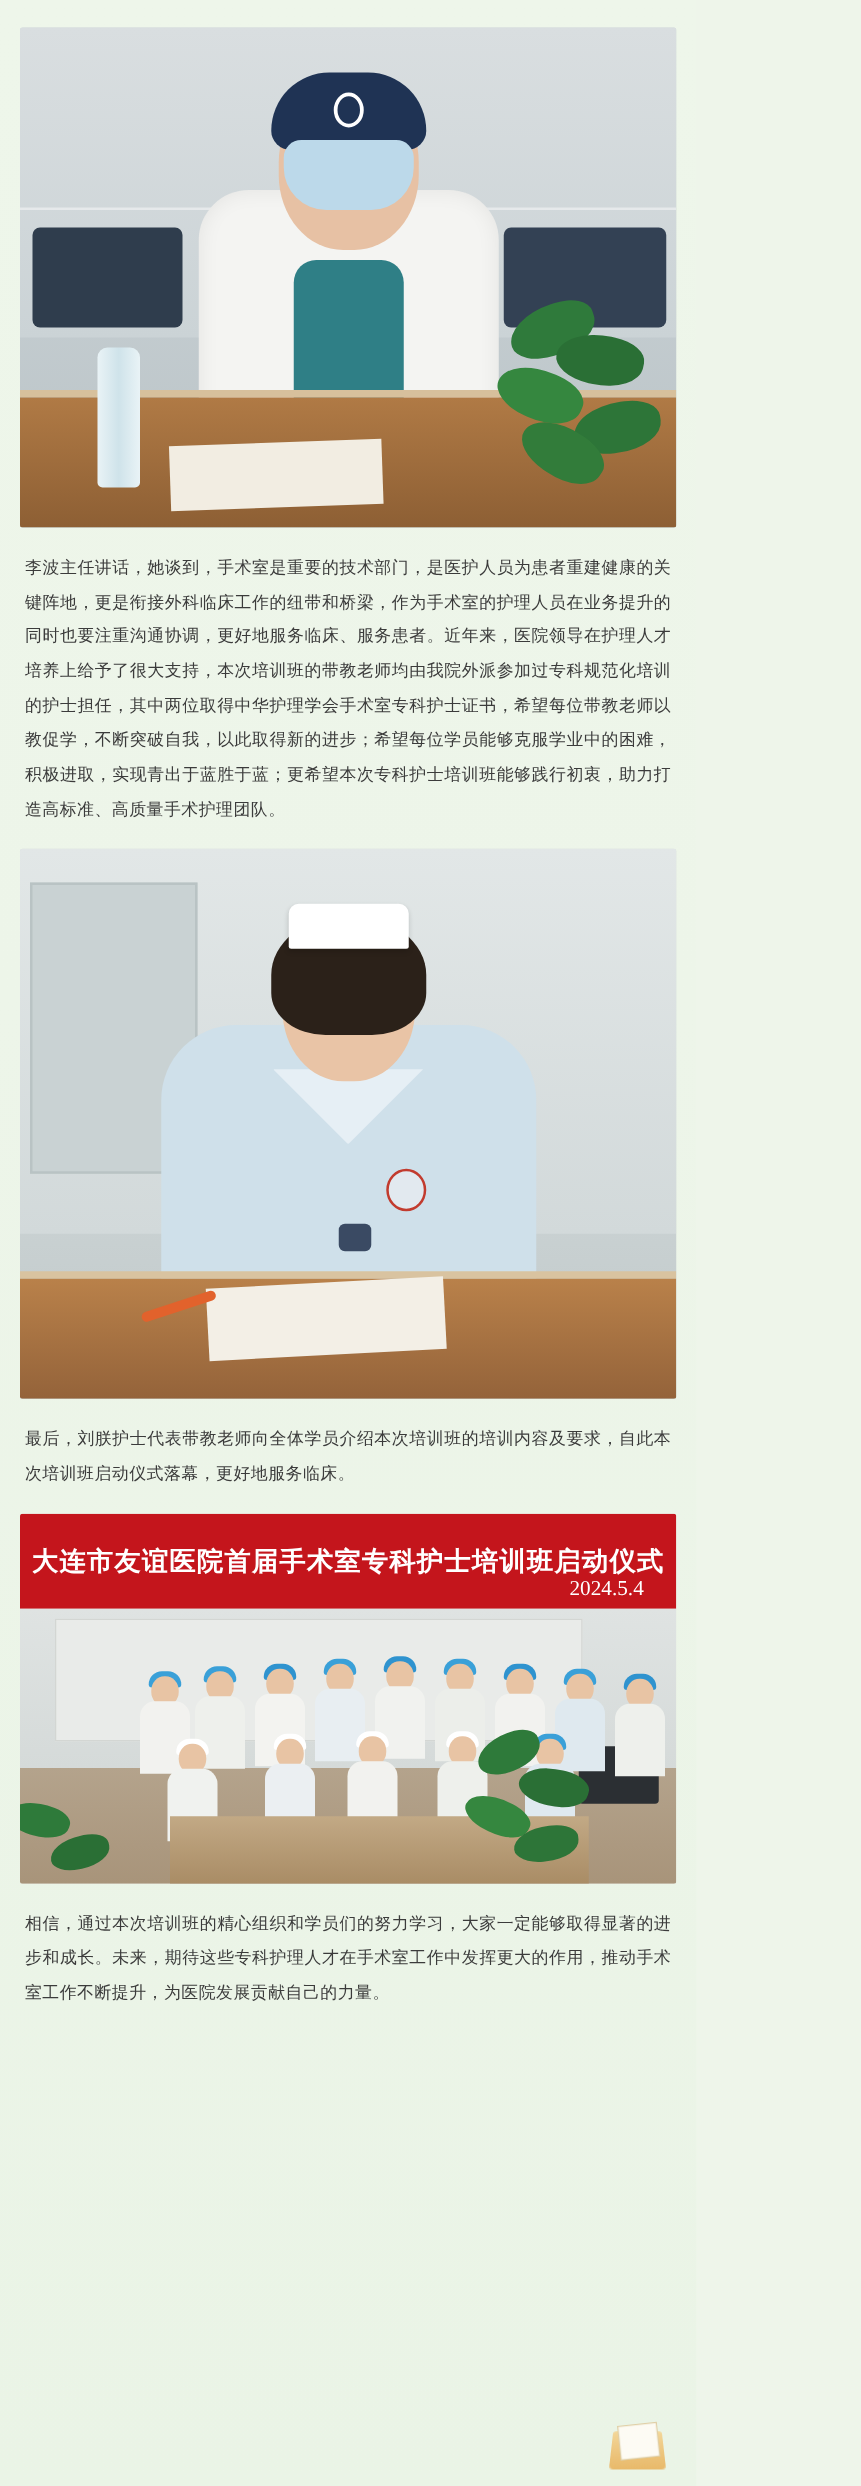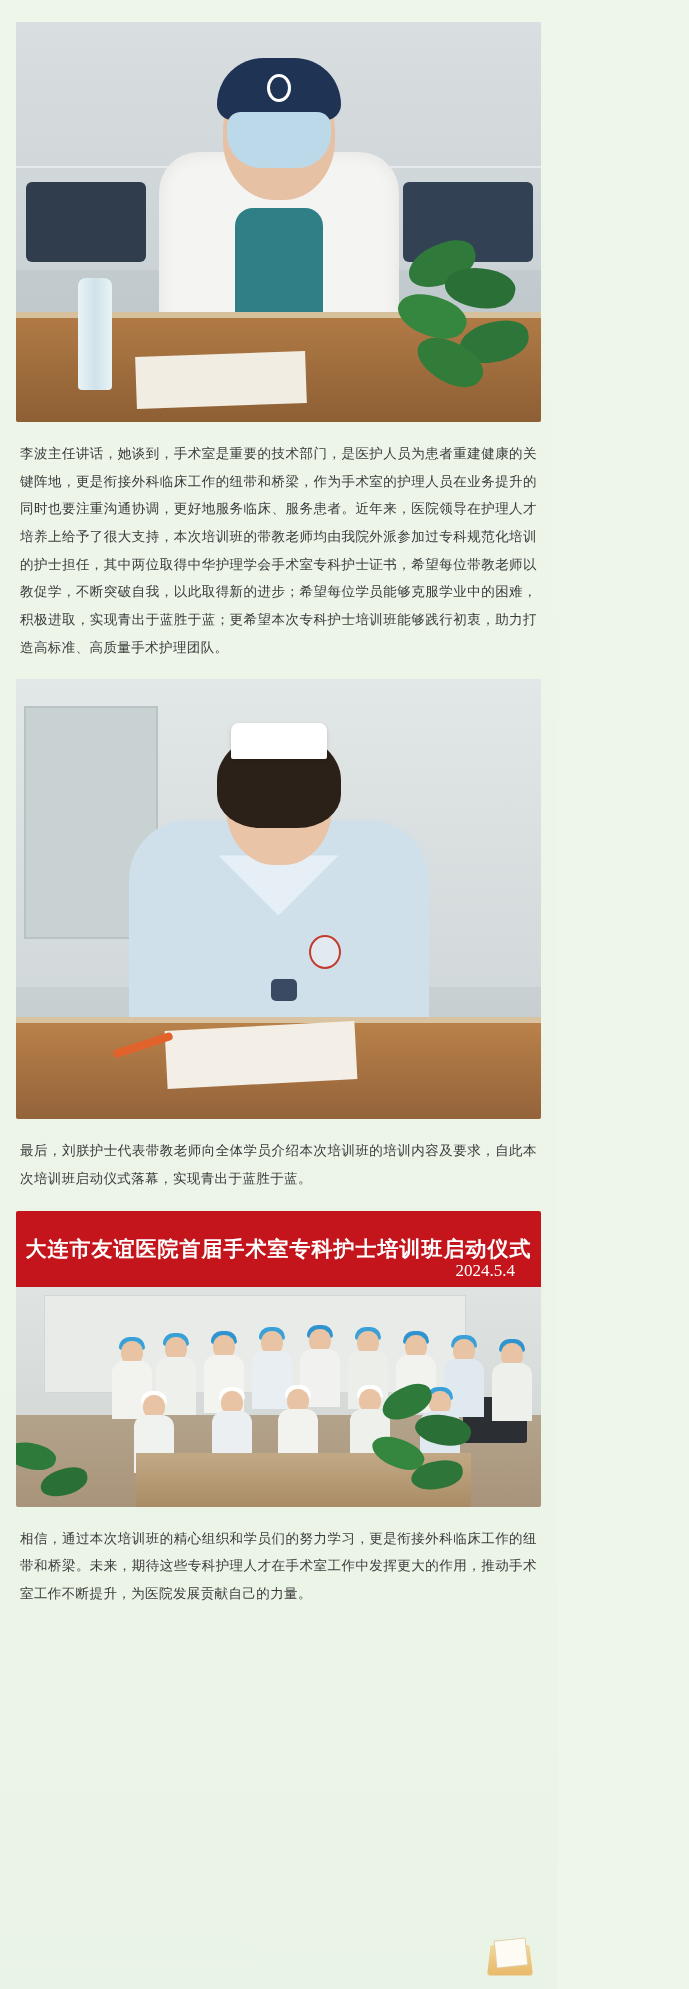--- a/index.html
+++ b/index.html
@@ -253,21 +253,21 @@
     <div class="table"></div>
     <div class="papers"></div>
     <div class="pen"></div>
     <div class="plant">
       <div class="leaf" style="left:4px;top:10px;transform:rotate(22deg);"></div>
       <div class="leaf" style="left:40px;top:44px;transform:rotate(-14deg);background:#2a6f35;"></div>
       <div class="leaf" style="left:-8px;top:70px;transform:rotate(8deg);background:#35873f;"></div>
     </div>
   </div>
 
-  <p class="para">最后，刘朕护士代表带教老师向全体学员介绍本次培训班的培训内容及要求，自此本次培训班启动仪式落幕，实现青出于蓝胜于蓝。</p>
+  <p class="para">最后，刘朕护士代表带教老师向全体学员介绍本次培训班的培训内容及要求，自此本次培训班启动仪式落幕，更好地服务临床。</p>
 
   <div class="photo-block p3">
     <div class="banner">
       <div class="t1">大连市友谊医院首届手术室专科护士培训班启动仪式</div>
       <div class="t2">2024.5.4</div>
     </div>
     <div class="group">
       <div class="screenwall"></div>
       <div class="tv"></div>
 
@@ -351,20 +351,20 @@
         <div class="leafy" style="left:0px;top:52px;width:54px;height:28px;transform:rotate(26deg);background:#35873f;"></div>
         <div class="leafy" style="left:40px;top:74px;width:52px;height:28px;transform:rotate(-6deg);background:#2d7538;"></div>
       </div>
       <div class="plantL">
         <div class="leafy" style="left:-10px;top:6px;width:50px;height:26px;transform:rotate(16deg);"></div>
         <div class="leafy" style="left:24px;top:32px;width:48px;height:26px;transform:rotate(-12deg);background:#2a6f35;"></div>
       </div>
     </div>
   </div>
 
-  <p class="para closing">相信，通过本次培训班的精心组织和学员们的努力学习，更是衔接外科临床工作的纽带和桥梁。未来，期待这些专科护理人才在手术室工作中发挥更大的作用，推动手术室工作不断提升，为医院发展贡献自己的力量。</p>
+  <p class="para closing">相信，通过本次培训班的精心组织和学员们的努力学习，大家一定能够取得显著的进步和成长。未来，期待这些专科护理人才在手术室工作中发挥更大的作用，推动手术室工作不断提升，为医院发展贡献自己的力量。</p>
 
   <div class="footer-icon">
     <div class="bk"></div>
     <div class="pg"></div>
   </div>
 
 </div>
 
 </body></html>

